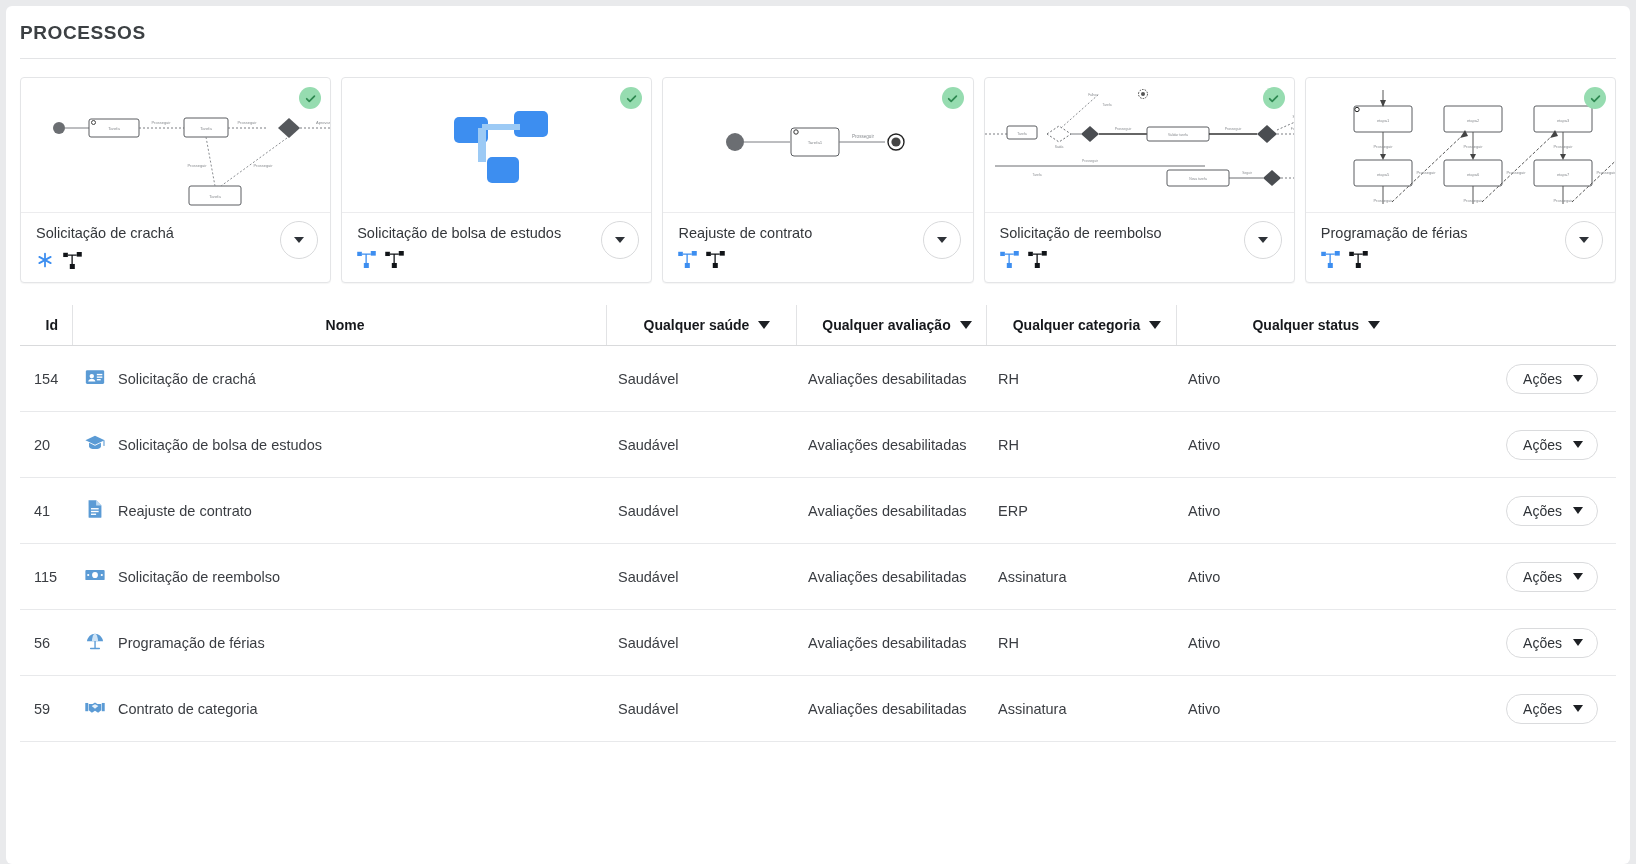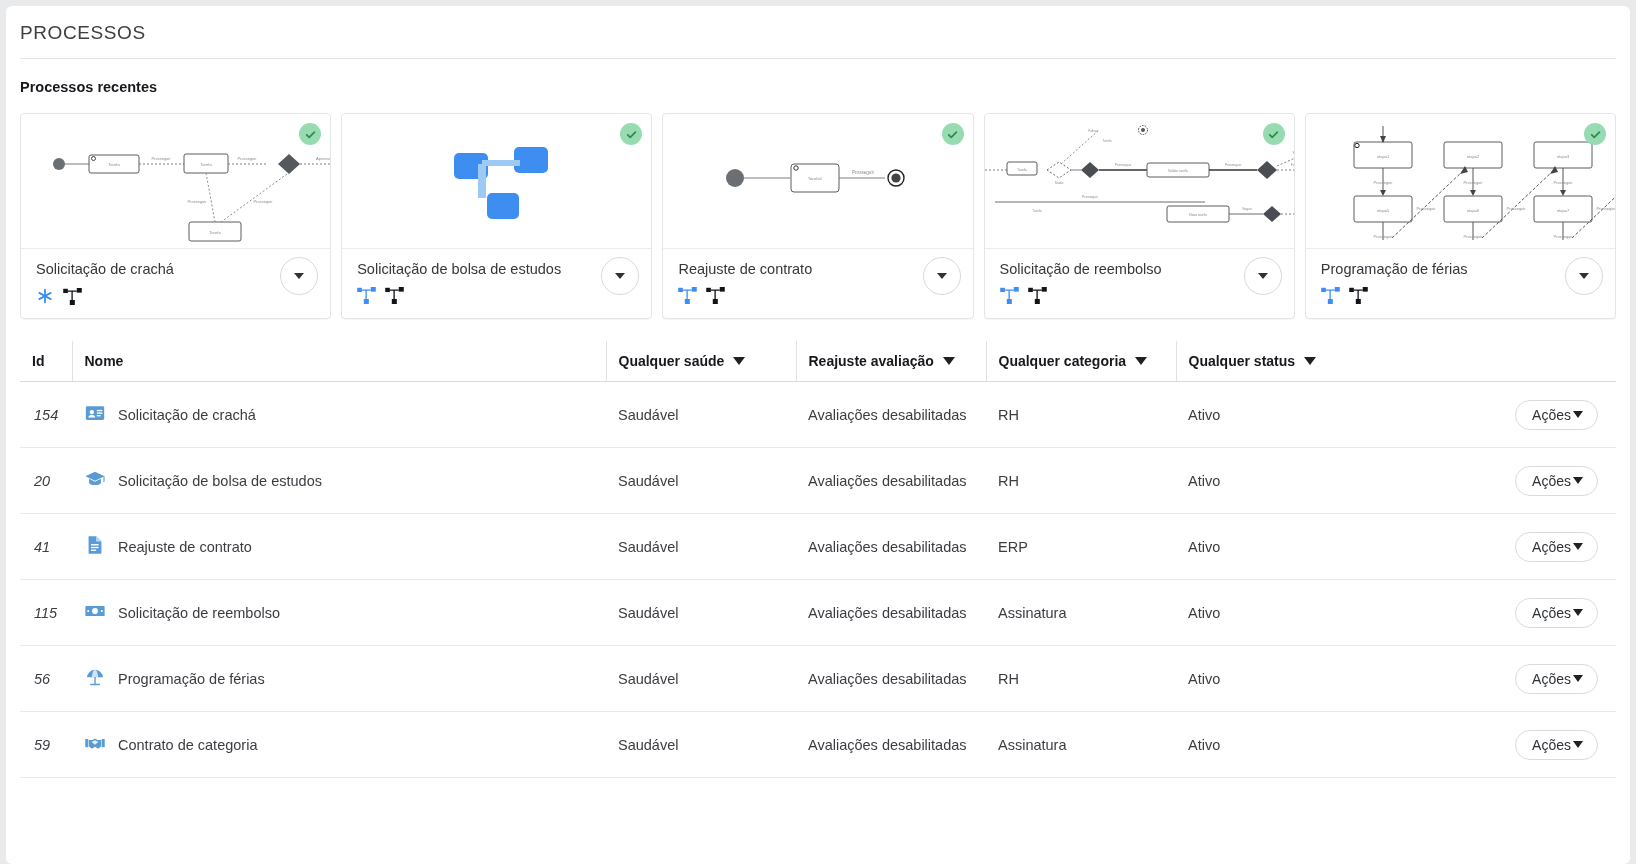--- a/index.html
+++ b/index.html
@@ -17,21 +17,21 @@
     border-radius: 6px;
     overflow: hidden;
   }
 
   
   .page-title {
     font-size: 19px;
     letter-spacing: .6px;
     color: #3c4043;
     padding: 16px 0 0 14px;
-    font-weight: 400;
+    font-weight: 700;
   }
   .title-rule {
     margin: 14px 14px 0 14px;
     border-bottom: 1px solid #e3e4e6;
   }
   .section-title {
     font-size: 14.5px;
     font-weight: bold;
     color: #16181c;
     padding: 20px 0 0 14px;
@@ -100,21 +100,21 @@
     background: #fff;
     display: flex; align-items: center; justify-content: center;
     cursor: pointer;
   }
   .caret { width: 0; height: 0; border-left: 5px solid transparent;
            border-right: 5px solid transparent; border-top: 6px solid #2e3238; }
 
   
   table { width: 100%; border-collapse: collapse; margin-top: 22px; table-layout: fixed; }
   thead th {
-    text-align: left;
+    text-align: center;
     font-size: 14px;
     font-weight: bold;
     color: #16181c;
     padding: 12px 0 12px 12px;
     border-bottom: 1px solid #d9dadc;
     vertical-align: middle;
     white-space: nowrap;
   }
   thead th.sep { border-left: 1px solid #e2e3e5; }
   th .hdr { display: inline-flex; align-items: center; gap: 9px; }
@@ -123,47 +123,46 @@
   tbody td {
     font-size: 14.5px;
     color: #3a3d42;
     padding: 0 0 0 12px;
     height: 66px;
     border-bottom: 1px solid #e8e9eb;
     vertical-align: middle;
     white-space: nowrap;
     overflow: hidden;
   }
-  td.id-cell { padding-left: 14px; color: #3a3d42; font-style: italic; }
+  td.id-cell { padding-left: 14px; color: #3a3d42; }
   .name-cell-inner { display: flex; align-items: center; gap: 12px; }
   .row-icon { width: 22px; height: 22px; flex: 0 0 22px; }
   td.actions-cell { text-align: right; padding-right: 18px; }
   .acoes-btn {
-    display: inline-flex; align-items: center; gap: 2px;
+    display: inline-flex; align-items: center; gap: 11px;
     border: 1px solid #dadbdd;
     border-radius: 16px;
     background: #fff;
     padding: 6px 14px 6px 16px;
     font-size: 14px;
     color: #2e3237;
     cursor: pointer;
     font-family: "Liberation Sans", sans-serif;
   }
   .acoes-btn .caret { border-top-color: #1d2024; border-left-width: 5px;
                       border-right-width: 5px; border-top-width: 7px; }
   .table-wrap { padding: 0 14px; }
 </style>
 </head>
 <body>
 
 <div id="app">
 
   <div class="page-title">PROCESSOS</div>
   <div class="title-rule"></div>
-  <div class="section-title">Processos recentes</div>
 
   <div class="cards" id="cards">
       <div class="card">
         <div class="card-thumb">
       <svg width="380" height="135" viewBox="0 0 380 135" xmlns="http://www.w3.org/2000/svg">
             <circle cx="38" cy="50" r="6" fill="#6b6e72"></circle>
       <line x1="44" y1="50" x2="68" y2="50" stroke="#7a7d81"></line>
       <rect x="68" y="41" width="50" height="18" rx="2" fill="#fff" stroke="#5a5d61" stroke-width="1"></rect>
             <text x="93" y="52" font-size="4.2" fill="#8a8d91" font-family="sans-serif" text-anchor="middle">Tarefa</text>
             <circle cx="72.5" cy="44.5" r="2" fill="none" stroke="#444"></circle>
@@ -465,21 +464,21 @@
               </span>
           </th>
           <th class="sep">
             <span class="hdr">
                 <span>Qualquer saúde</span>
                 <span class="hcaret"></span>
               </span>
           </th>
           <th class="sep">
             <span class="hdr">
-                <span>Reajuste avaliação</span>
+                <span>Qualquer avaliação</span>
                 <span class="hcaret"></span>
               </span>
           </th>
           <th class="sep">
             <span class="hdr">
                 <span>Qualquer categoria</span>
                 <span class="hcaret"></span>
               </span>
           </th>
           <th class="sep">

